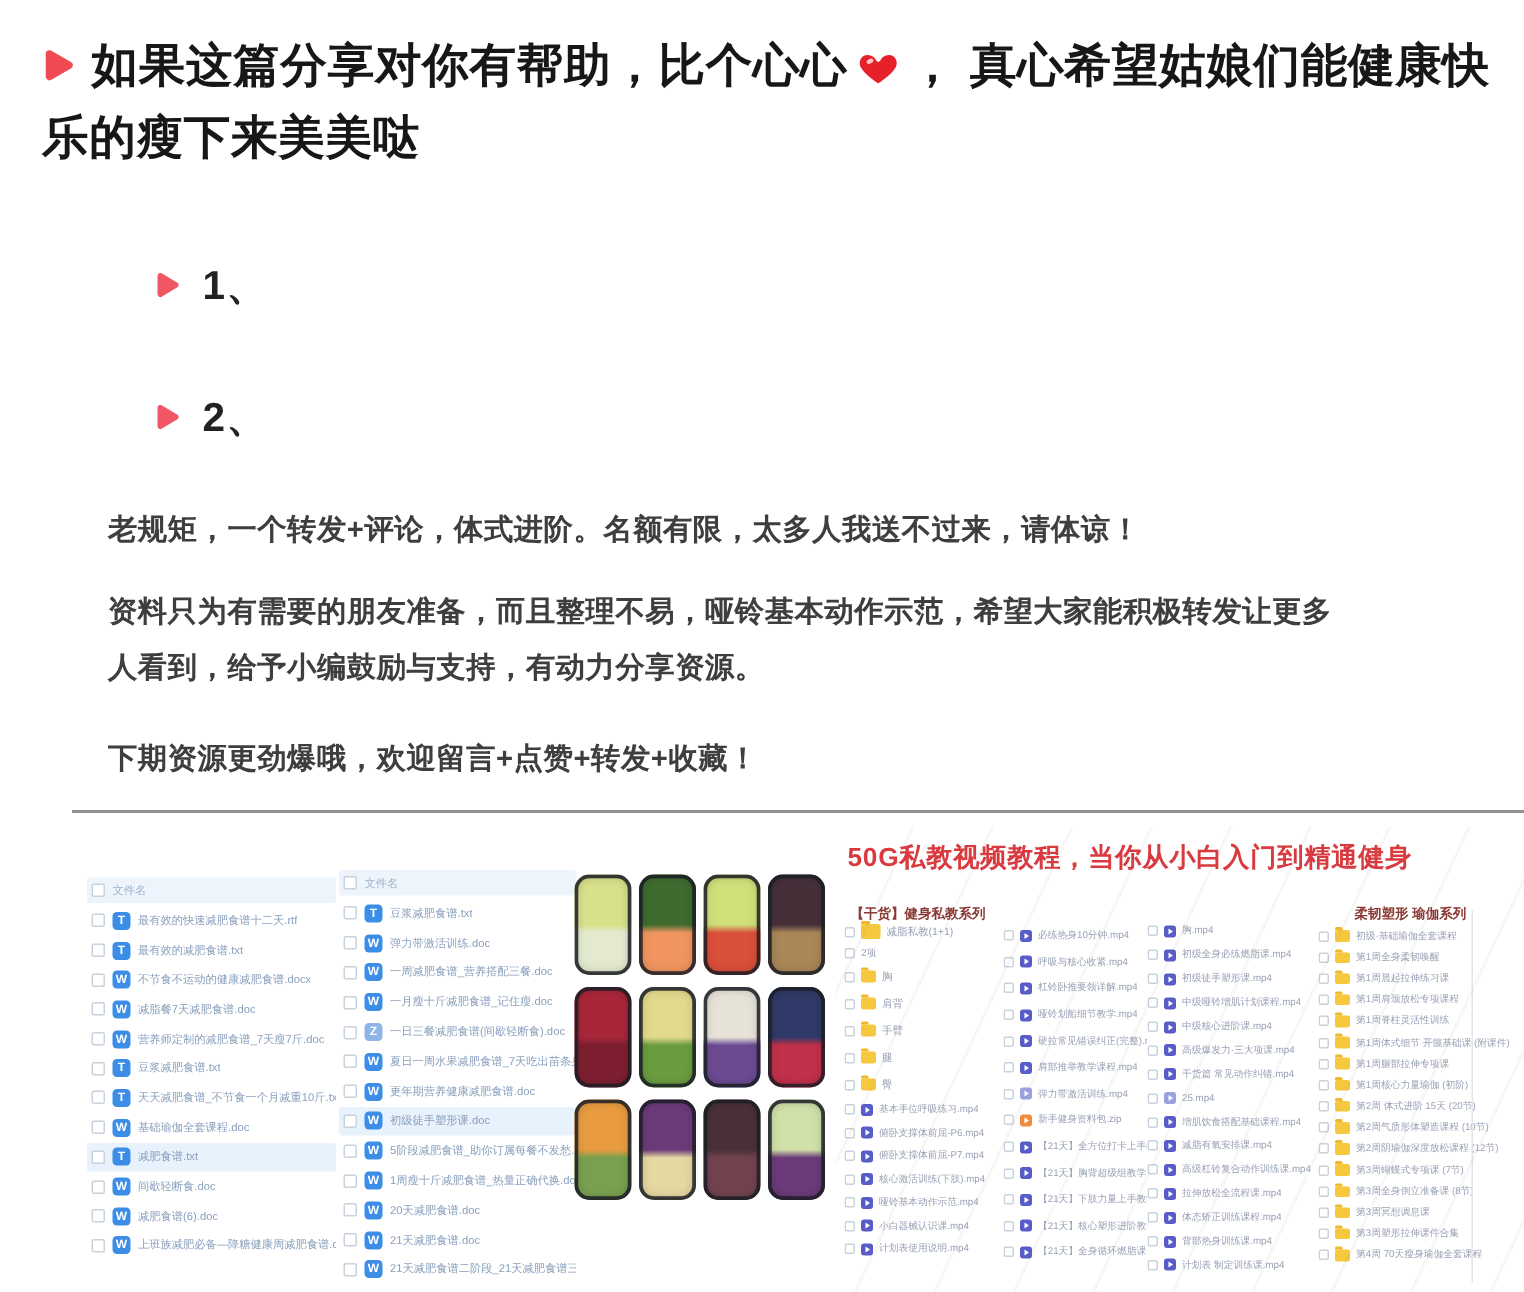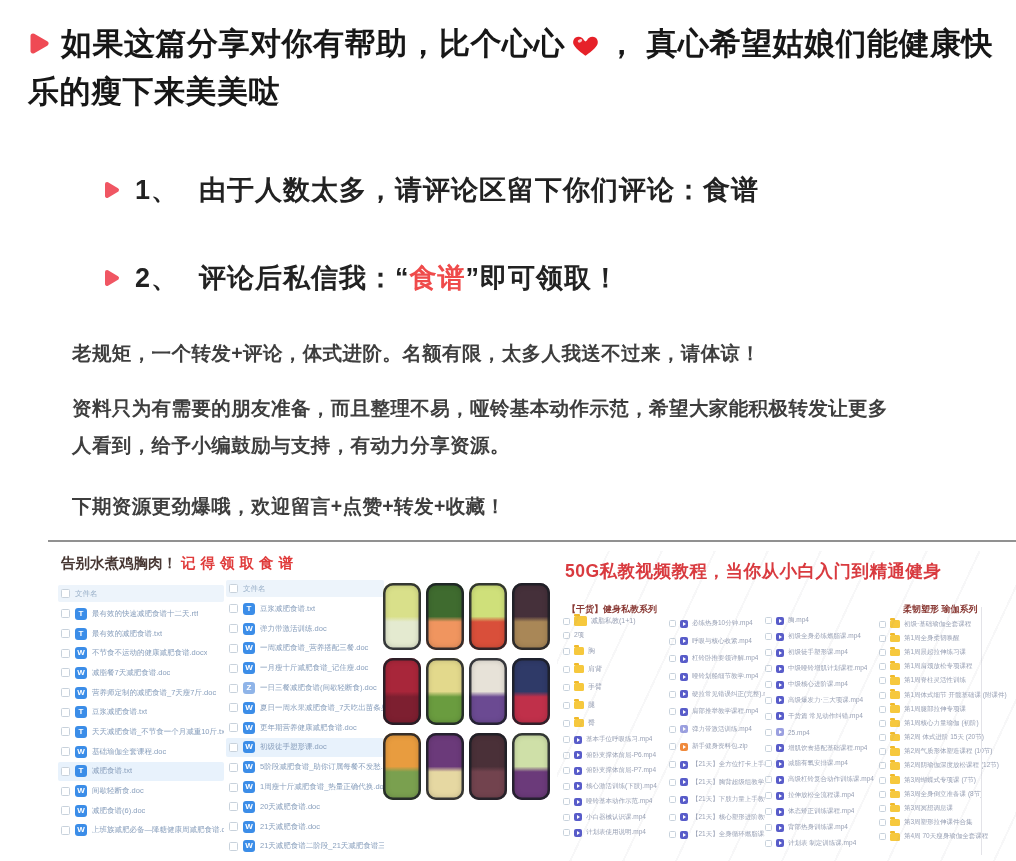--- a/index.html
+++ b/index.html
@@ -86,41 +86,36 @@
       <path d="M12 21s-7.6-4.8-10-9.3C.5 8.5 2.4 4.8 6 4.8c2.2 0 3.9 1.2 4.7 3L12 9l1.3-1.2c.8-1.8 2.5-3 4.7-3 3.6 0 5.5 3.7 4 6.9-2.4 4.5-10 9.3-10 9.3z" fill="#e62129"></path>
       <ellipse cx="7.3" cy="8.4" rx="2" ry="1.3" fill="#ffffff" opacity=".75" transform="rotate(-25 7.3 8.4)"></ellipse>
     </svg><span>， 真心希望姑娘们能健康快乐的瘦下来美美哒</span>
 </div>
 
 <div class="abs num-item" style="top:172px;">
   <svg width="18" height="20" viewBox="0 0 18 20">
       <path d="M4 4 L14 10 L4 16 Z" fill="#f05663" stroke="#f05663" stroke-width="4" stroke-linejoin="round"></path>
     </svg>
   <span class="num">1、</span>
-  <span>由于人数太多，请评论区留下你们评论：食谱</span>
 </div>
 
 <div class="abs num-item" style="top:260px;">
   <svg width="18" height="20" viewBox="0 0 18 20">
       <path d="M4 4 L14 10 L4 16 Z" fill="#f05663" stroke="#f05663" stroke-width="4" stroke-linejoin="round"></path>
     </svg>
   <span class="num">2、</span>
-  <span><span>评论后私信我：“</span><span class="red-word">食谱</span><span>”即可领取！</span></span>
 </div>
 
 <div class="abs para" style="top:335px;width:920px;">老规矩，一个转发+评论，体式进阶。名额有限，太多人我送不过来，请体谅！</div>
 <div class="abs para" style="top:390px;width:822px;">资料只为有需要的朋友准备，而且整理不易，哑铃基本动作示范，希望大家能积极转发让更多人看到，给予小编鼓励与支持，有动力分享资源。</div>
 <div class="abs para" style="top:488px;width:920px;">下期资源更劲爆哦，欢迎留言+点赞+转发+收藏！</div>
 
 <div class="abs divider"></div>
 
 <div id="left-shot" class="abs shot">
-  <div class="abs lshot-title">
-    <span class="dark">告别水煮鸡胸肉！</span><span class="red">记得领取食谱</span>
-  </div>
   <div id="colA" class="fcol" style="left:3px;top:36px;width:166px;">
       <div class="lrow hdr">
         <span class="cb"></span>
         <span class="fname">文件名</span>
       </div>
       <div class="lrow" style="height: 19.7px;">
         <span class="cb"></span>
         <span class="doc-ico" style="background: rgb(59, 141, 232);">T</span>
         <span class="fname">最有效的快速减肥食谱十二天.rtf</span>
       </div>

